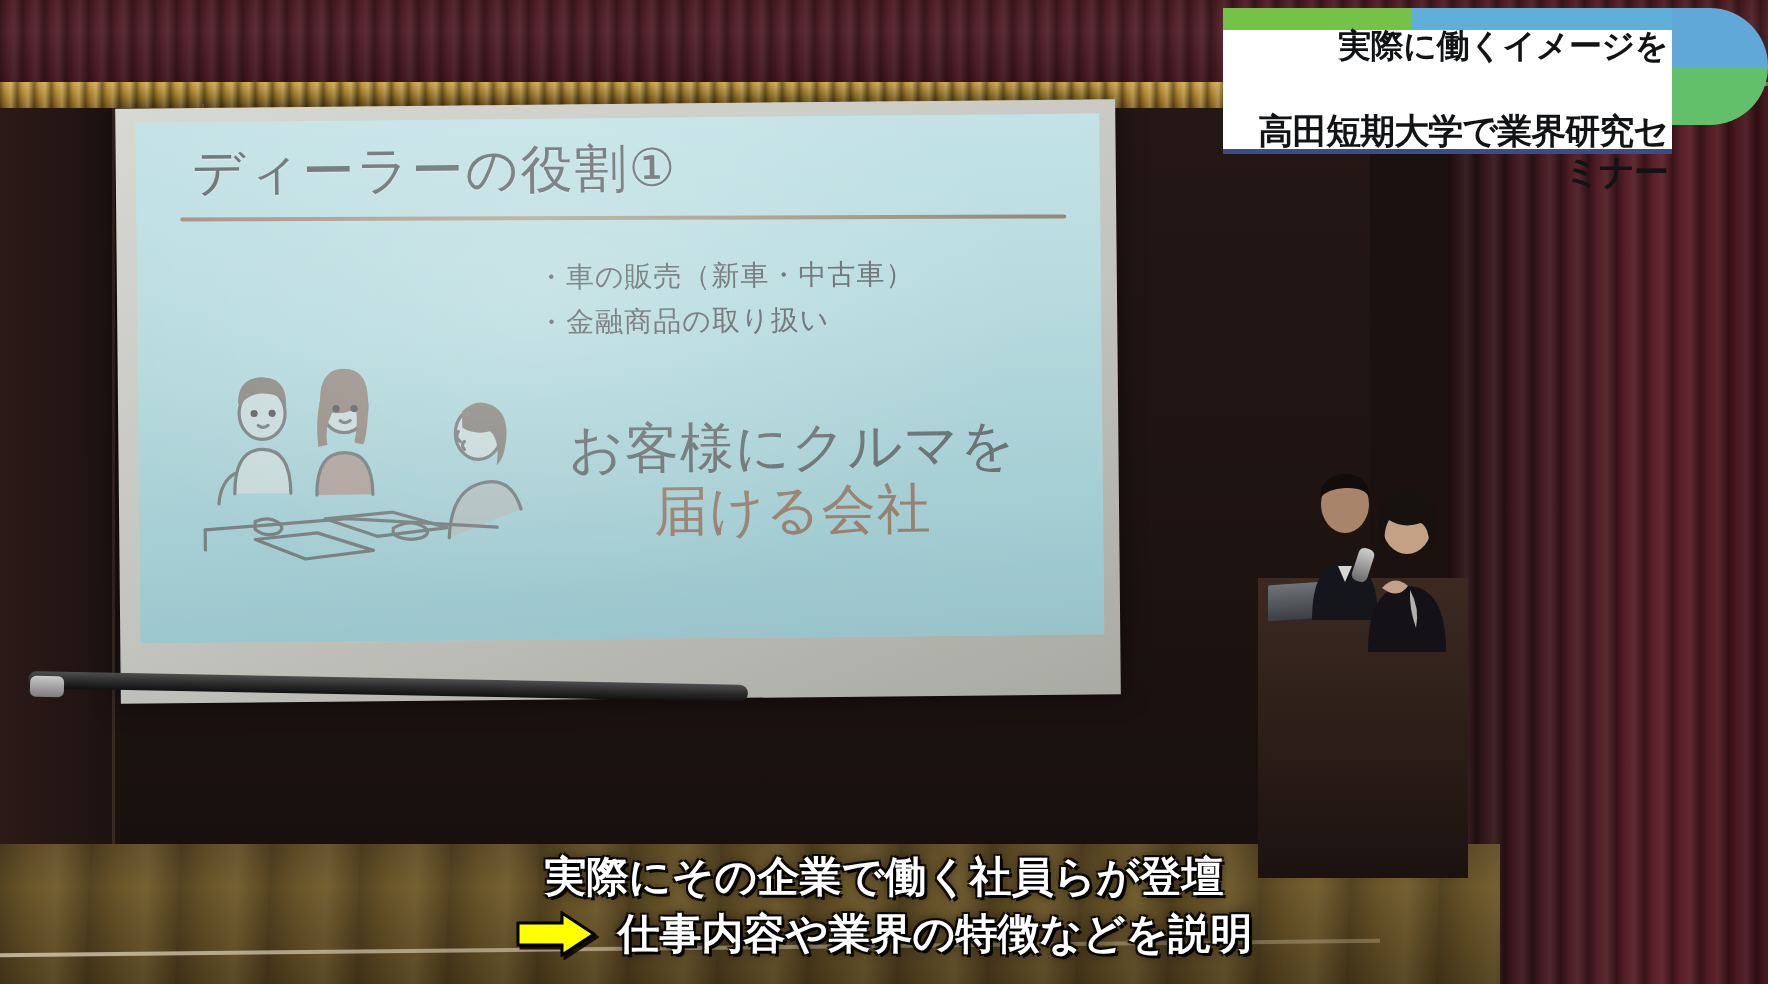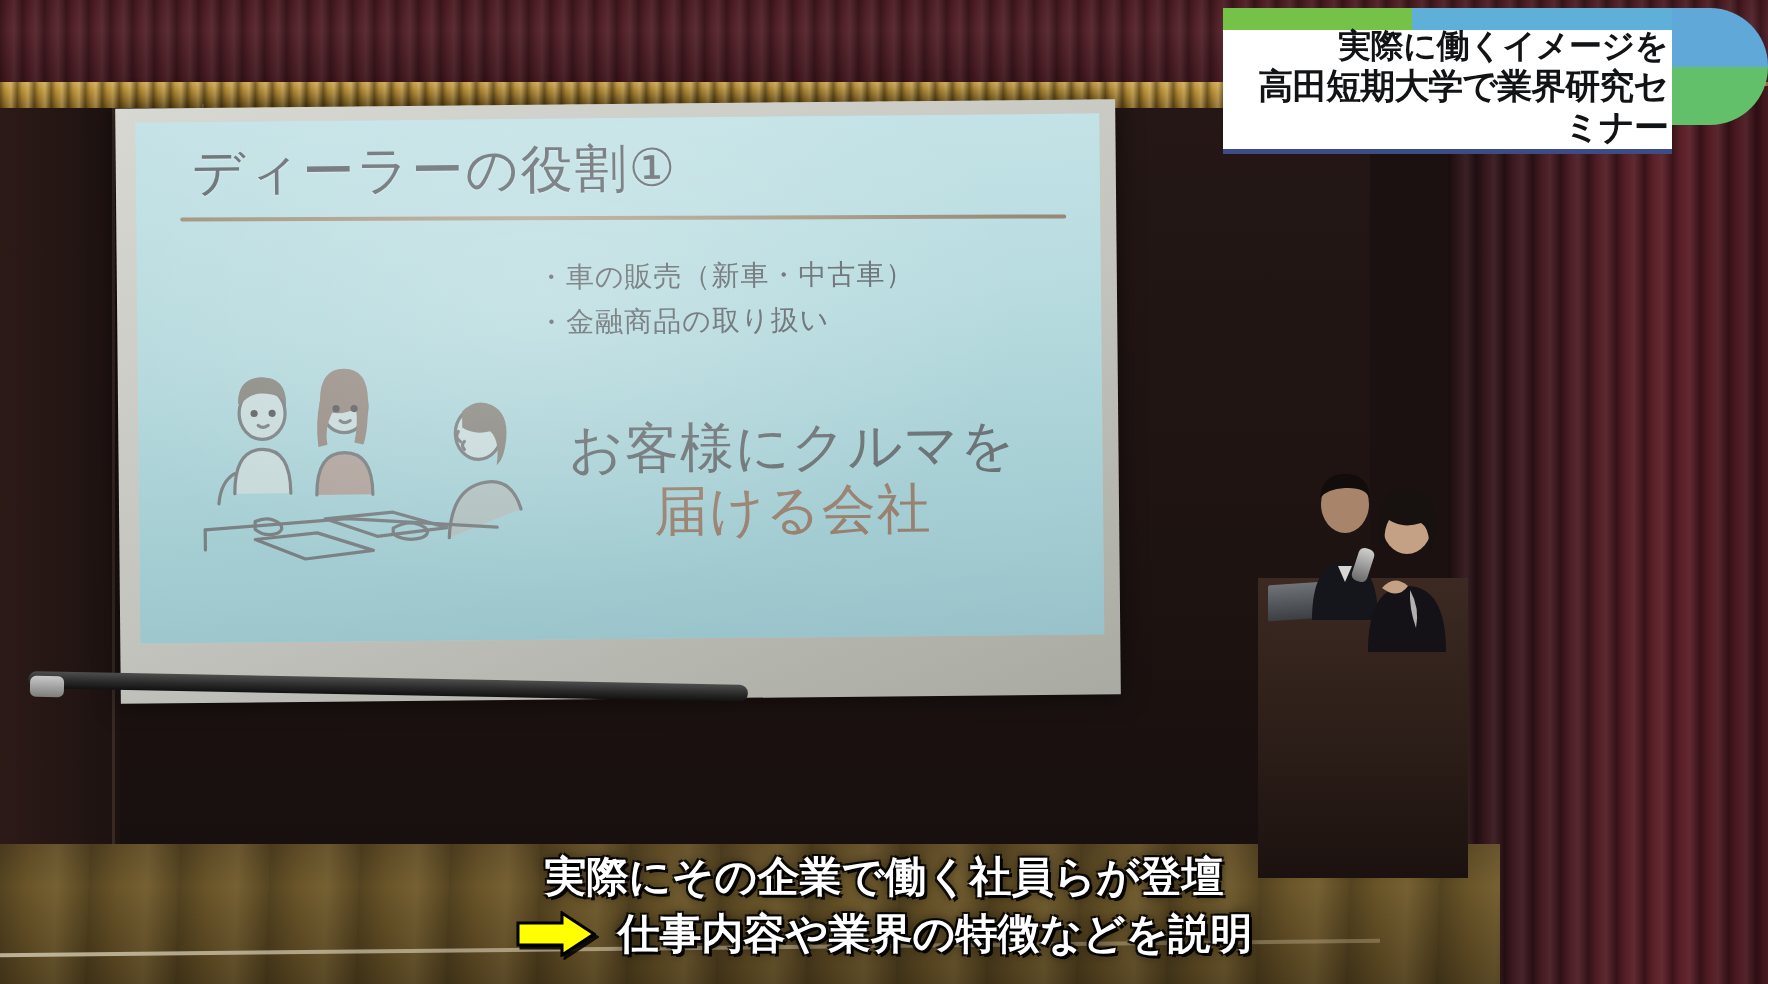--- a/index.html
+++ b/index.html
@@ -173,21 +173,21 @@
   .ticker-foot {
     position:absolute; left:248px; right:96px; bottom:0; height:5px;
     background:#3c4c86;
   }
   .ticker-text {
     position:absolute; left:250px; right:100px; top:19px;
     text-align:right; color:#111315;
     font-family:"DejaVu Sans", sans-serif; font-weight:700;
   }
   .ticker-line1 { font-size:33px; line-height:1.18; letter-spacing:-.5px; }
-  .ticker-line2 { font-size:35px; line-height:1.18; letter-spacing:-1px; }
+  .ticker-line2 { font-size:35px; line-height:1.18; letter-spacing:-1px;margin-top:45px; }
 
   
   .subs {
     position:absolute; left:0; right:0; bottom:22px;
     text-align:center;
     font-family:"DejaVu Sans", sans-serif; font-weight:700;
     color:#ffffff; letter-spacing:0px;
     text-shadow:
       3px 3px 0 rgba(0,0,0,.92), -2px 2px 0 rgba(0,0,0,.8),
       2px -2px 0 rgba(0,0,0,.8), -2px -2px 0 rgba(0,0,0,.8),

